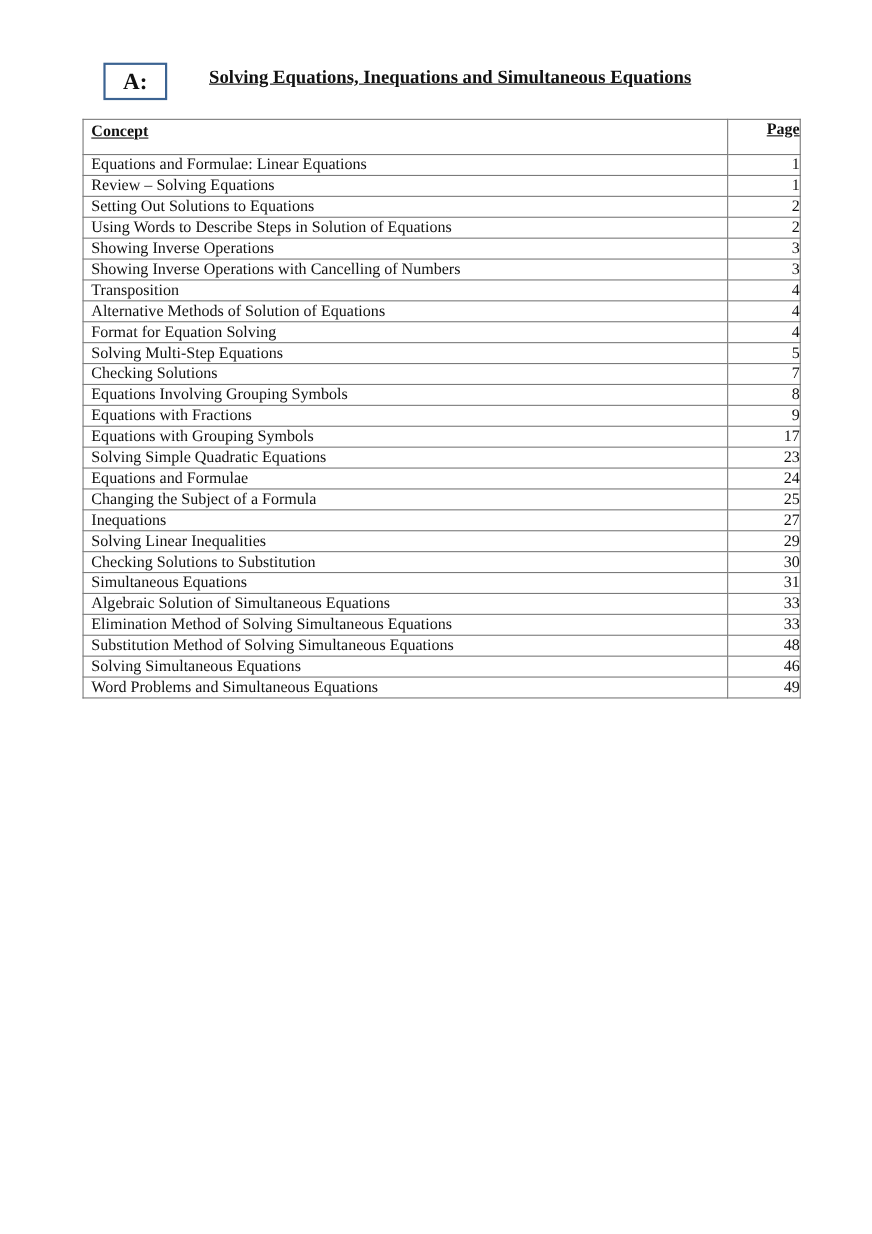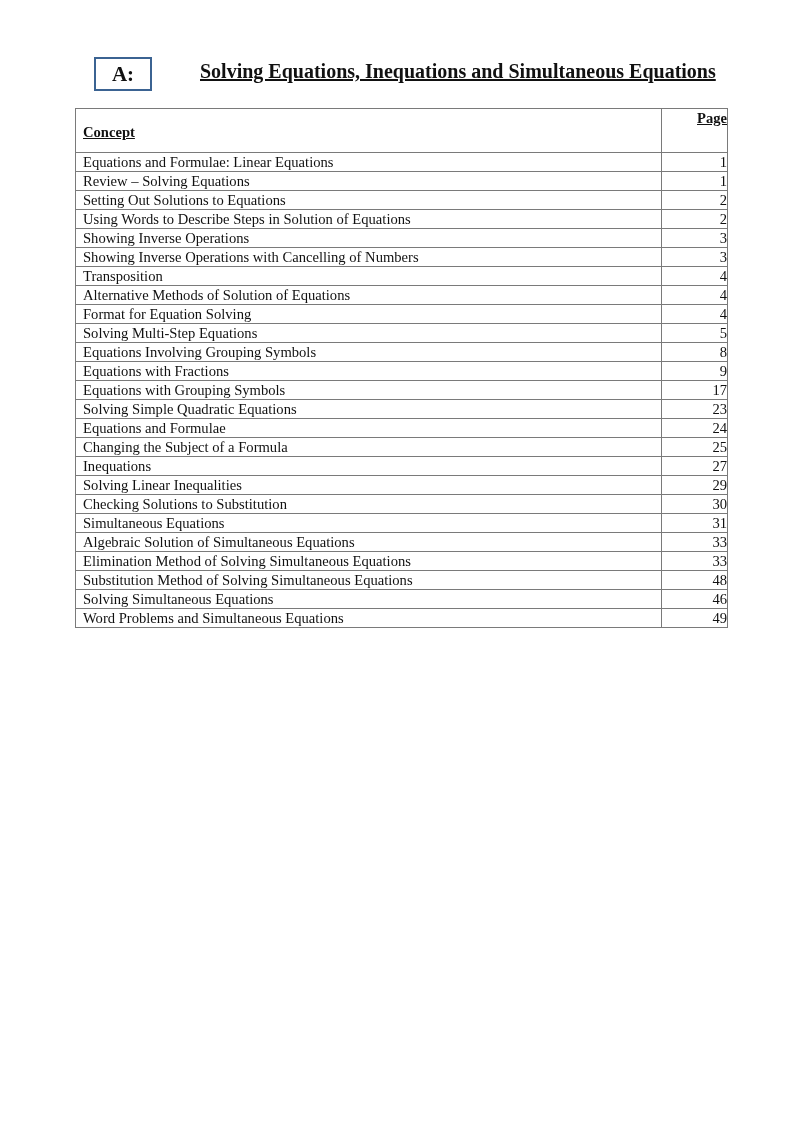--- a/index.html
+++ b/index.html
@@ -1,27 +1,27 @@
 <!DOCTYPE html>
 <html><head>
 <meta charset="utf-8">
 <style>
   html, body { margin: 0; padding: 0; background: #ffffff; }
   body { width: 793px; height: 1122px; position: relative; overflow: hidden;
          font-family: "Liberation Serif", "DejaVu Serif", serif; color: #111; }
   .badge { position: absolute; left: 94px; top: 57px; width: 54px; height: 30px;
            border: 2px solid #3b6392; display: flex; align-items: center; justify-content: center;
            font-weight: bold; font-size: 21px; }
-  .title { position: absolute; left: 200px; top: 60px; font-weight: bold; font-size: 20px;
+  .title { position: absolute; left: 190px; top: 60px; font-weight: bold; font-size: 17px;
            text-decoration: underline; white-space: nowrap; }
   table { position: absolute; left: 75px; top: 108px; width: 653px; border-collapse: collapse;
           font-size: 14.6px; }
   td, th { border: 1px solid #7a7a7a; padding: 0 0 0 7px; line-height: 18px; height: 18px;
            font-weight: normal; text-align: left; white-space: nowrap; }
-  th { height: 29px; vertical-align: top; padding-top: 14px; font-weight: bold; text-decoration: underline; }
+  th { height: 29px; vertical-align: top; padding-top: 2px; font-weight: bold; text-decoration: underline; }
   td.page, th.page { text-align: right; padding: 0; width: 65px; }
 </style>
 </head>
 <body>
 
 <div class="badge">A:</div>
 <div class="title">Solving Equations, Inequations and Simultaneous Equations</div>
 
 <table>
   <thead>
@@ -63,20 +63,24 @@
         <td>Alternative Methods of Solution of Equations</td>
         <td class="page">4</td>
       </tr>
       <tr>
         <td>Format for Equation Solving</td>
         <td class="page">4</td>
       </tr>
       <tr>
         <td>Solving Multi-Step Equations</td>
         <td class="page">5</td>
+      </tr>
+      <tr>
+        <td>Checking Solutions</td>
+        <td class="page">7</td>
       </tr>
       <tr>
         <td>Equations Involving Grouping Symbols</td>
         <td class="page">8</td>
       </tr>
       <tr>
         <td>Equations with Fractions</td>
         <td class="page">9</td>
       </tr>
       <tr>

